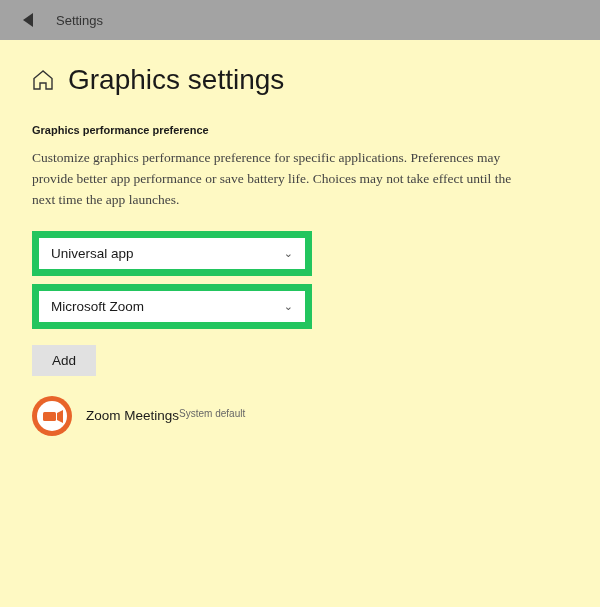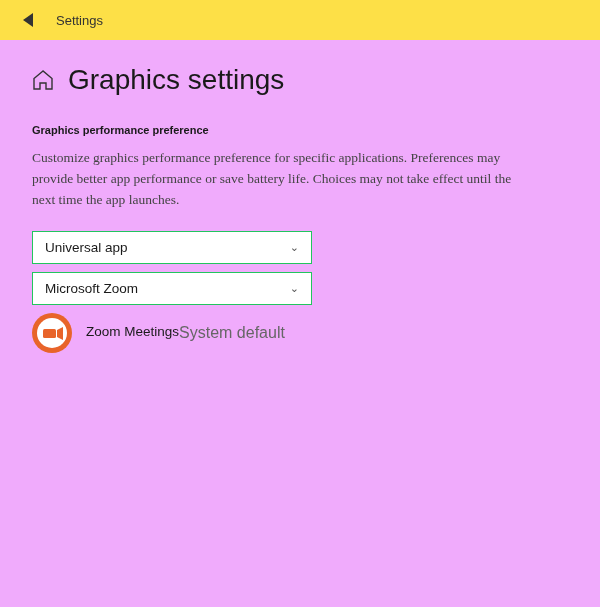--- a/index.html
+++ b/index.html
@@ -13,21 +13,21 @@
       height: 607px;
       background: #f3f3f3;
       font-family: 'Segoe UI', Tahoma, Geneva, Verdana, sans-serif;
       overflow: hidden;
     }
 
     .title-bar {
       display: flex;
       align-items: center;
       padding: 14px 16px;
-      background: #fde047;
+      background: #a3a3a3;
       height: 40px;
     }
 
     .back-btn {
       cursor: pointer;
       margin-right: 16px;
       display: flex;
       align-items: center;
       justify-content: center;
       width: 24px;
@@ -41,21 +41,21 @@
       border-bottom: 7px solid transparent;
       border-right: 10px solid #333;
     }
 
     .title-bar-text {
       font-size: 13px;
       color: #333;
     }
 
     .main-content {
-      background: #f0abfc;
+      background: #fef9c3;
       margin: 0;
       padding: 24px 32px;
       height: calc(607px - 40px);
       overflow-y: auto;
     }
 
     .page-header {
       display: flex;
       align-items: center;
       margin-bottom: 28px;
@@ -93,21 +93,21 @@
     .choose-label {
       font-size: 13.5px;
       color: #1a1a1a;
       margin-bottom: 10px;
     }
 
     .dropdown {
       display: flex;
       align-items: center;
       justify-content: space-between;
-      border: 1px solid #22c55e;
+      border: 7px solid #22c55e;
       background: #fff;
       width: 280px;
       padding: 8px 12px;
       cursor: pointer;
       margin-bottom: 8px;
       font-size: 13.5px;
       color: #1a1a1a;
     }
 
     .chevron {
@@ -143,21 +143,21 @@
       flex-direction: row;
     }
 
     .app-name {
       font-size: 13.5px;
       color: #1a1a1a;
       font-weight: 400;
     }
 
     .app-pref {
-      font-size: 16px;
+      font-size: 10px;
       color: #666;
     }
 
     
     .zoom-svg {
       width: 40px;
       height: 40px;
     }
 
     
@@ -195,20 +195,21 @@
   <div class="dropdown">
     <span>Universal app</span>
     <span class="chevron">⌄</span>
   </div>
 
   <div class="dropdown">
     <span>Microsoft Zoom</span>
     <span class="chevron">⌄</span>
   </div>
 
+  <button class="add-btn">Add</button>
 
   <div class="app-item">
     <div class="app-icon">
       <svg class="zoom-svg" viewBox="0 0 40 40" xmlns="http://www.w3.org/2000/svg">
         <circle cx="20" cy="20" r="20" fill="#E8642A"></circle>
         <circle cx="20" cy="20" r="15" fill="#fff"></circle>
 
         <rect x="11" y="16" width="13" height="9" rx="1.5" fill="#E8642A"></rect>
 
         <polygon points="25,17 31,14 31,27 25,24" fill="#E8642A"></polygon>

